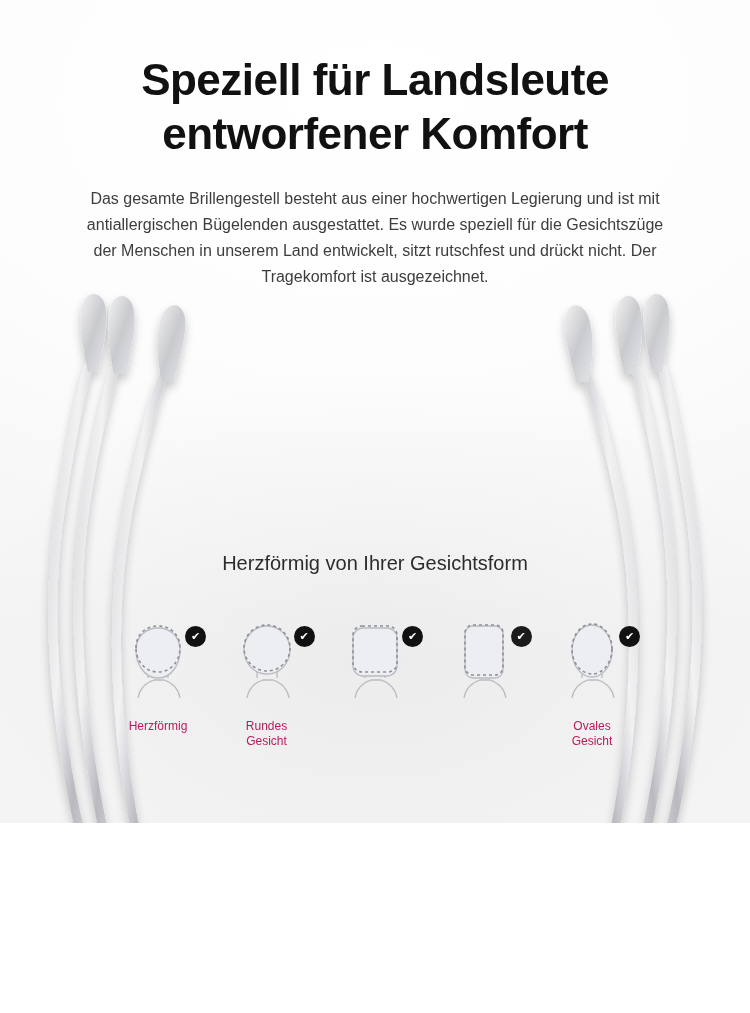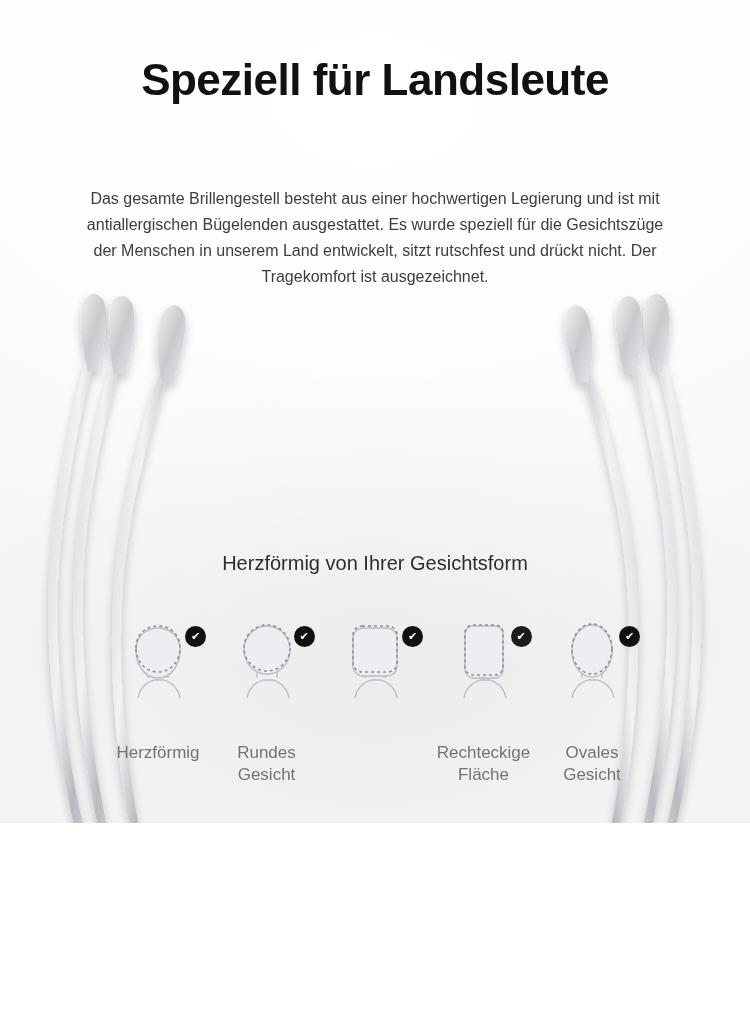--- a/index.html
+++ b/index.html
@@ -90,24 +90,24 @@
     text-align: center;
     position: relative;
   }
   .shape-art {
     position: relative;
     width: 100px;
     height: 96px;
     margin: 0 auto;
   }
   .shape-label {
-    margin-top: 26px;
-    font-size: 17px;
+    margin-top: 3px;
+    font-size: 12px;
     line-height: 1.28;
-    color: #737373;
+    color: #be185d;
   }
   .check-badge {
     position: absolute;
     top: 6px;
     right: 2px;
     width: 21px;
     height: 21px;
     border-radius: 50%;
     background: #111111;
     color: #ffffff;
@@ -226,20 +226,21 @@
 
       <circle cx="126" cy="700" r="5" fill="#d5d6da" stroke="#aeafb4" stroke-width="1.2"></circle>
       <circle cx="142" cy="706" r="5" fill="#d5d6da" stroke="#aeafb4" stroke-width="1.2"></circle>
       <circle cx="624" cy="700" r="5" fill="#d5d6da" stroke="#aeafb4" stroke-width="1.2"></circle>
       <circle cx="608" cy="706" r="5" fill="#d5d6da" stroke="#aeafb4" stroke-width="1.2"></circle>
     </g>
   </svg>
 
   <h1 class="headline">
     <span>Speziell für Landsleute</span>
+    <span class="l2">entworfener Komfort</span>
   </h1>
 
   <p class="subcopy">Das gesamte Brillengestell besteht aus einer hochwertigen Legierung und ist mit antiallergischen Bügelenden ausgestattet. Es wurde speziell für die Gesichtszüge der Menschen in unserem Land entwickelt, sitzt rutschfest und drückt nicht. Der Tragekomfort ist ausgezeichnet.</p>
 
   <div class="shapes-title">Herzförmig von Ihrer Gesichtsform</div>
 
   <div class="shapes-row">
 
     <div class="shape-cell">
       <div class="shape-art">
@@ -291,22 +292,20 @@
         <svg viewBox="0 0 100 96" width="100" height="96" aria-hidden="true">
           <g fill="none" stroke="#b9bcc2" stroke-width="1.3">
             <path d="M30,78 C32,66 40,62 46,60 L56,60 C62,62 70,66 72,78"></path>
             <path d="M40,58 L40,50 M60,58 L60,50"></path>
             <rect x="31" y="6" width="38" height="52" rx="8" fill="#eceef1"></rect>
           </g>
           <rect x="31" y="5" width="38" height="50" rx="8" fill="none" stroke="#8d9096" stroke-width="1.6" stroke-dasharray="3 3"></rect>
         </svg>
       </div>
       <div class="check-badge alt">✔</div>
-      <div class="shape-label" style="white-space: pre-line;">Rechteckige
-Fläche</div>
     </div>
 
     <div class="shape-cell">
       <div class="shape-art">
         <svg viewBox="0 0 100 96" width="100" height="96" aria-hidden="true">
           <g fill="none" stroke="#b9bcc2" stroke-width="1.3">
             <path d="M30,78 C32,66 40,62 46,60 L56,60 C62,62 70,66 72,78"></path>
             <path d="M40,58 L40,50 M60,58 L60,50"></path>
             <ellipse cx="50" cy="31" rx="20" ry="26" fill="#eceef1"></ellipse>
           </g>

